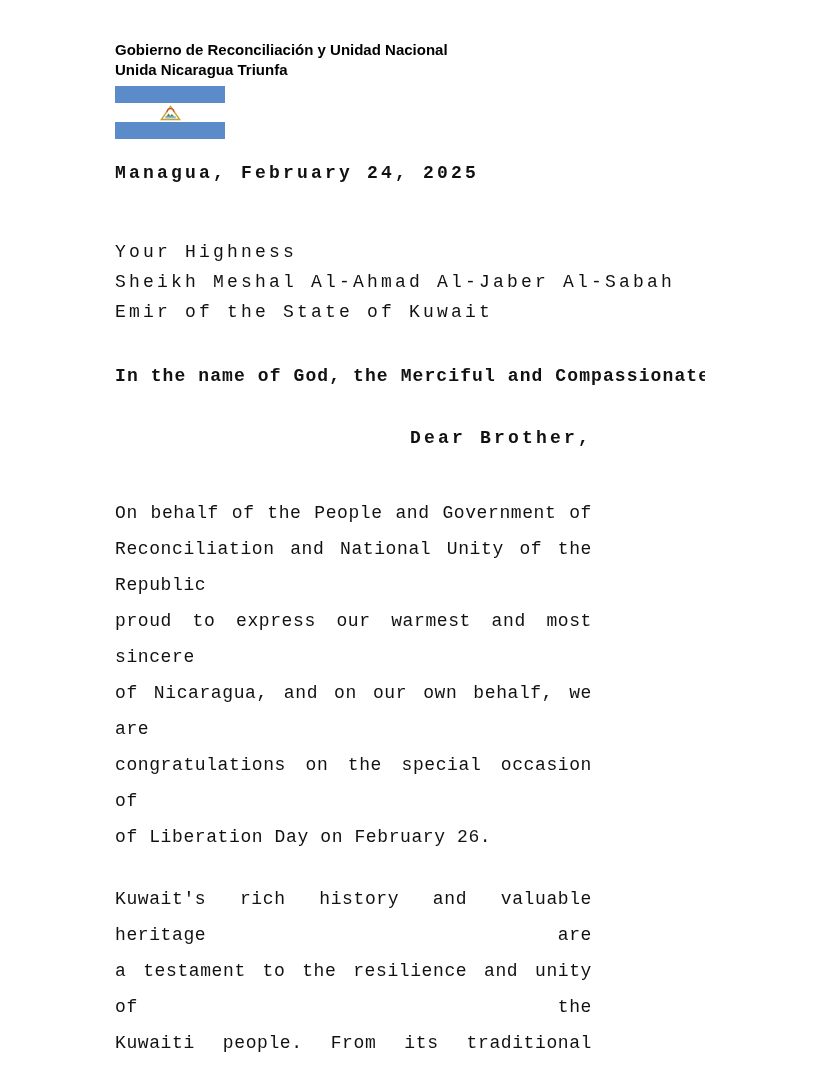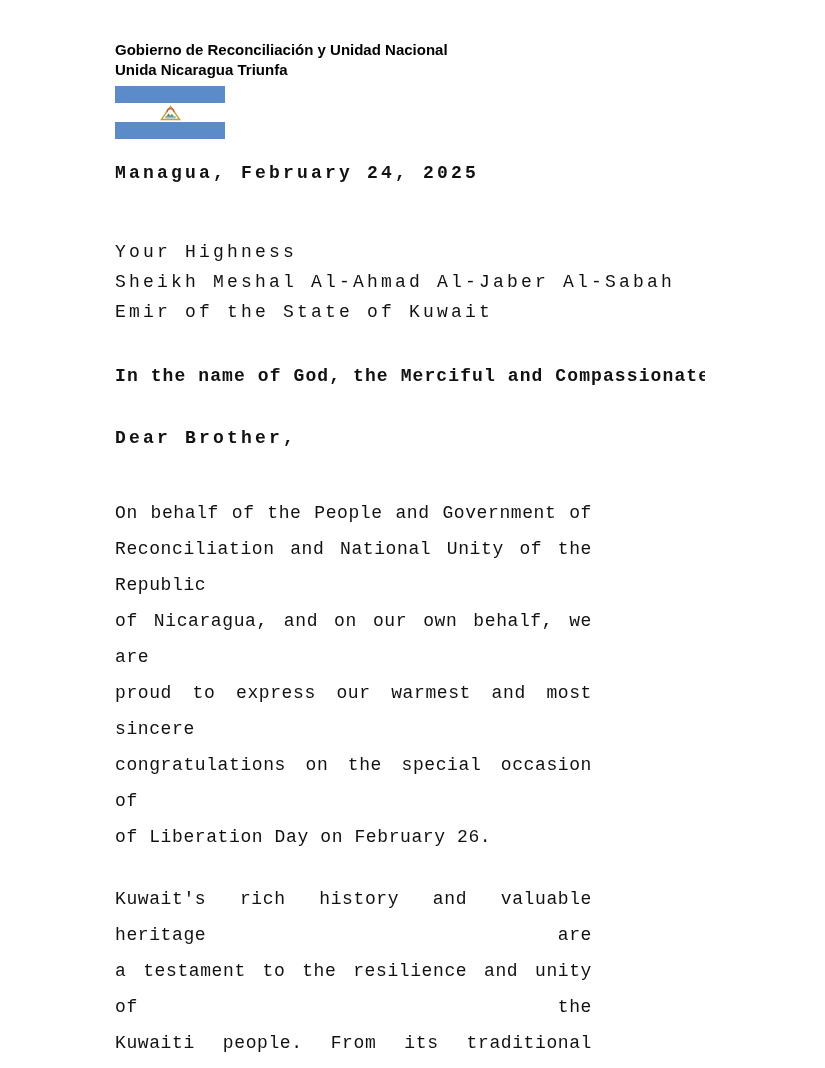--- a/index.html
+++ b/index.html
@@ -43,21 +43,21 @@
     line-height: 30px; white-space: nowrap;
   }
   .invocation {
     margin-top: 36px;
     font-size: 18px; font-weight: 700; letter-spacing: 1.1px;
     line-height: 26px; white-space: nowrap;
   }
   .salutation {
     margin-top: 36px;
     font-size: 18px; font-weight: 700; letter-spacing: 3.2px;
-    line-height: 26px; white-space: nowrap;
+    line-height: 26px; white-space: nowrap; text-align: right;
   }
   .paragraph {
     margin-top: 44px;
     font-size: 18px; font-weight: 400; letter-spacing: 0.6px;
   }
   .paragraph + .paragraph { margin-top: 26px; }
   .paragraph .line {
     line-height: 36px;
     text-align: justify;
     text-align-last: justify;
@@ -105,22 +105,22 @@
     <div>Emir of the State of Kuwait</div>
   </div>
 
   <div class="invocation">In the name of God, the Merciful and Compassionate</div>
 
   <div class="salutation">Dear Brother,</div>
 
   <div class="paragraph">
       <div class="line">On behalf of the People and Government of</div>
       <div class="line">Reconciliation and National Unity of the Republic</div>
+      <div class="line">proud to express our warmest and most sincere</div>
       <div class="line">of Nicaragua, and on our own behalf, we are</div>
-      <div class="line">proud to express our warmest and most sincere</div>
       <div class="line">congratulations on the special occasion of</div>
       <div class="line last">of Liberation Day on February 26.</div>
     </div>
 
   <div class="paragraph">
       <div class="line">Kuwait's rich history and valuable heritage are</div>
       <div class="line">a testament to the resilience and unity of the</div>
       <div class="line">Kuwaiti people. From its traditional handicrafts, to</div>
     </div>
 

